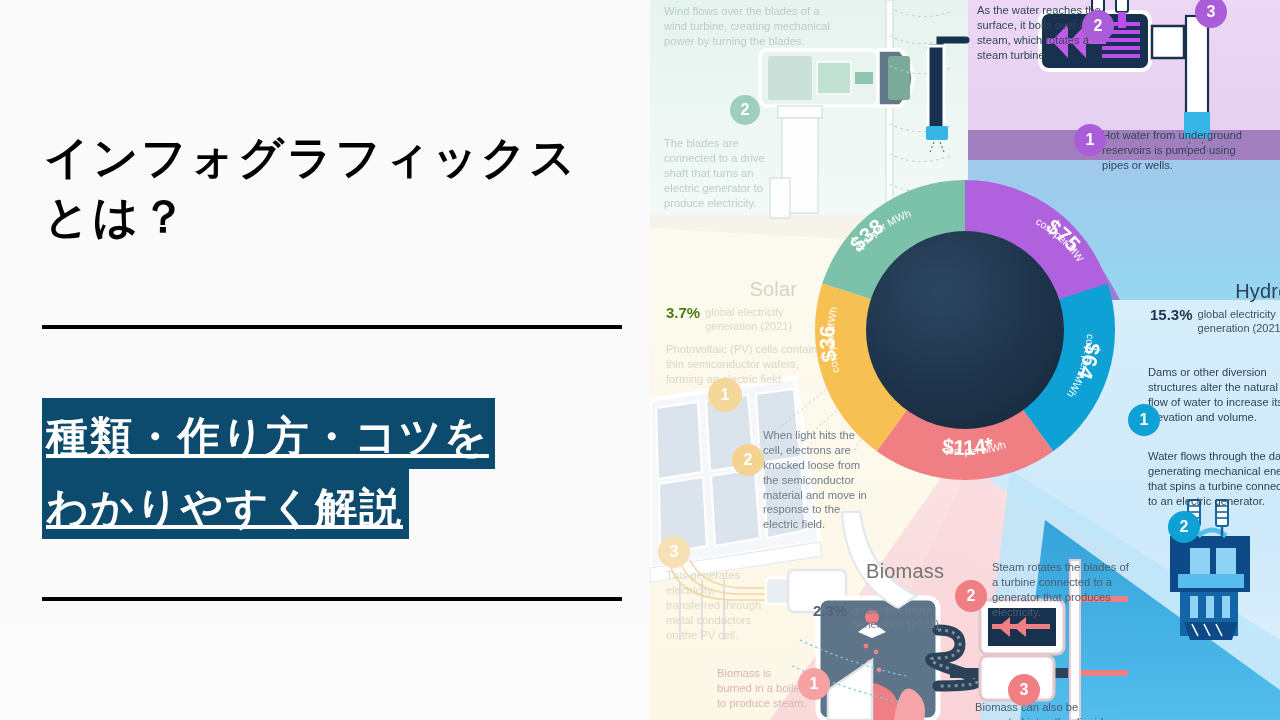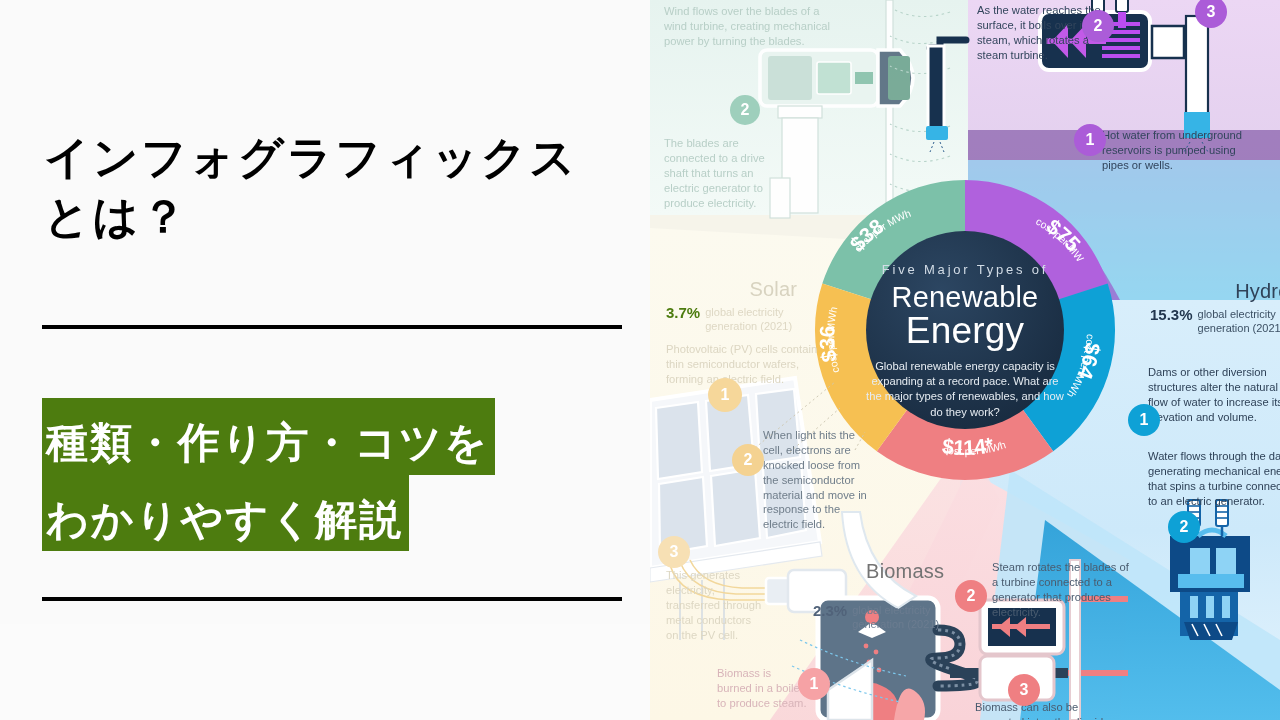--- a/index.html
+++ b/index.html
@@ -43,28 +43,29 @@
   }
   #divider-top  { top: 325px; }
   #divider-bottom { top: 597px; }
 
   #subtitle-block {
     position: absolute; left: 42px; top: 398px;
     width: 600px;
   }
   .subtitle-line {
     display: inline-block;
-    background: #4d7c0f;
+    background: #0c4a6e;
     color: #ffffff;
     font-size: 42px;
     font-weight: 700;
     line-height: 1.30;
     letter-spacing: 0.045em;
-    padding: 18px 6px 4px 4px;
+    padding: 12px 6px 4px 4px;
     white-space: nowrap;
+    text-decoration: underline;
   }
   .subtitle-row { margin-bottom: 0px; }
 
   
   #info-panel {
     position: absolute; left: 650px; top: 0;
     width: 630px; height: 720px;
     overflow: hidden;
     background: #f4f7f3;
   }
@@ -386,26 +387,20 @@
         </text>
       </g>
 
       <g stroke="#cfc9b4" stroke-width="1" fill="none" stroke-dasharray="2 3">
         <path d="M105,448 L185,382"></path>
           <path d="M140,452 L190,408"></path>
           <path d="M205,450 L215,432"></path>
       </g>
     </svg>
 
-    <div class="ov" style="left:216px; top:262px; width:198px; text-align:center;">
-      <div class="hub-kicker">Five Major Types of</div>
-      <div class="hub-l1" style="margin-top:4px;">Renewable</div>
-      <div class="hub-l2" style="margin-top:-4px;">Energy</div>
-      <div class="hub-desc" style="margin-top:7px;">Global renewable energy capacity is expanding at a record pace. What are the major types of renewables, and how do they work?</div>
-    </div>
 
     <div class="ov body-txt" style="left:14px; top:4px; width:170px; color:#b8cfc7;">Wind flows over the blades of a wind turbine, creating mechanical power by turning the blades.</div>
 
     <div class="ov body-txt" style="left:14px; top:136px; width:120px; color:#b8cfc7;">The blades are connected to a drive shaft that turns an electric generator to produce electricity.</div>
     <div class="step-badge" style="left:80px; top:95px; width:30px; height:30px; background:#9ecfbc; position:absolute;">2</div>
 
     <div class="ov body-txt" style="left:327px; top:3px; width:140px; color:#32455c;">As the water reaches the surface, it boils over into steam, which rotates a steam turbine.</div>
     <div class="step-badge" style="left:432px; top:10px; width:32px; height:32px; background:#ab5cd8; position:absolute;">2</div>
     <div class="step-badge" style="left:545px; top:-4px; width:32px; height:32px; background:#ab5cd8; position:absolute;">3</div>
     <div class="ov body-txt" style="left:452px; top:128px; width:160px; color:#32455c;">Hot water from underground reservoirs is pumped using pipes or wells.</div>

